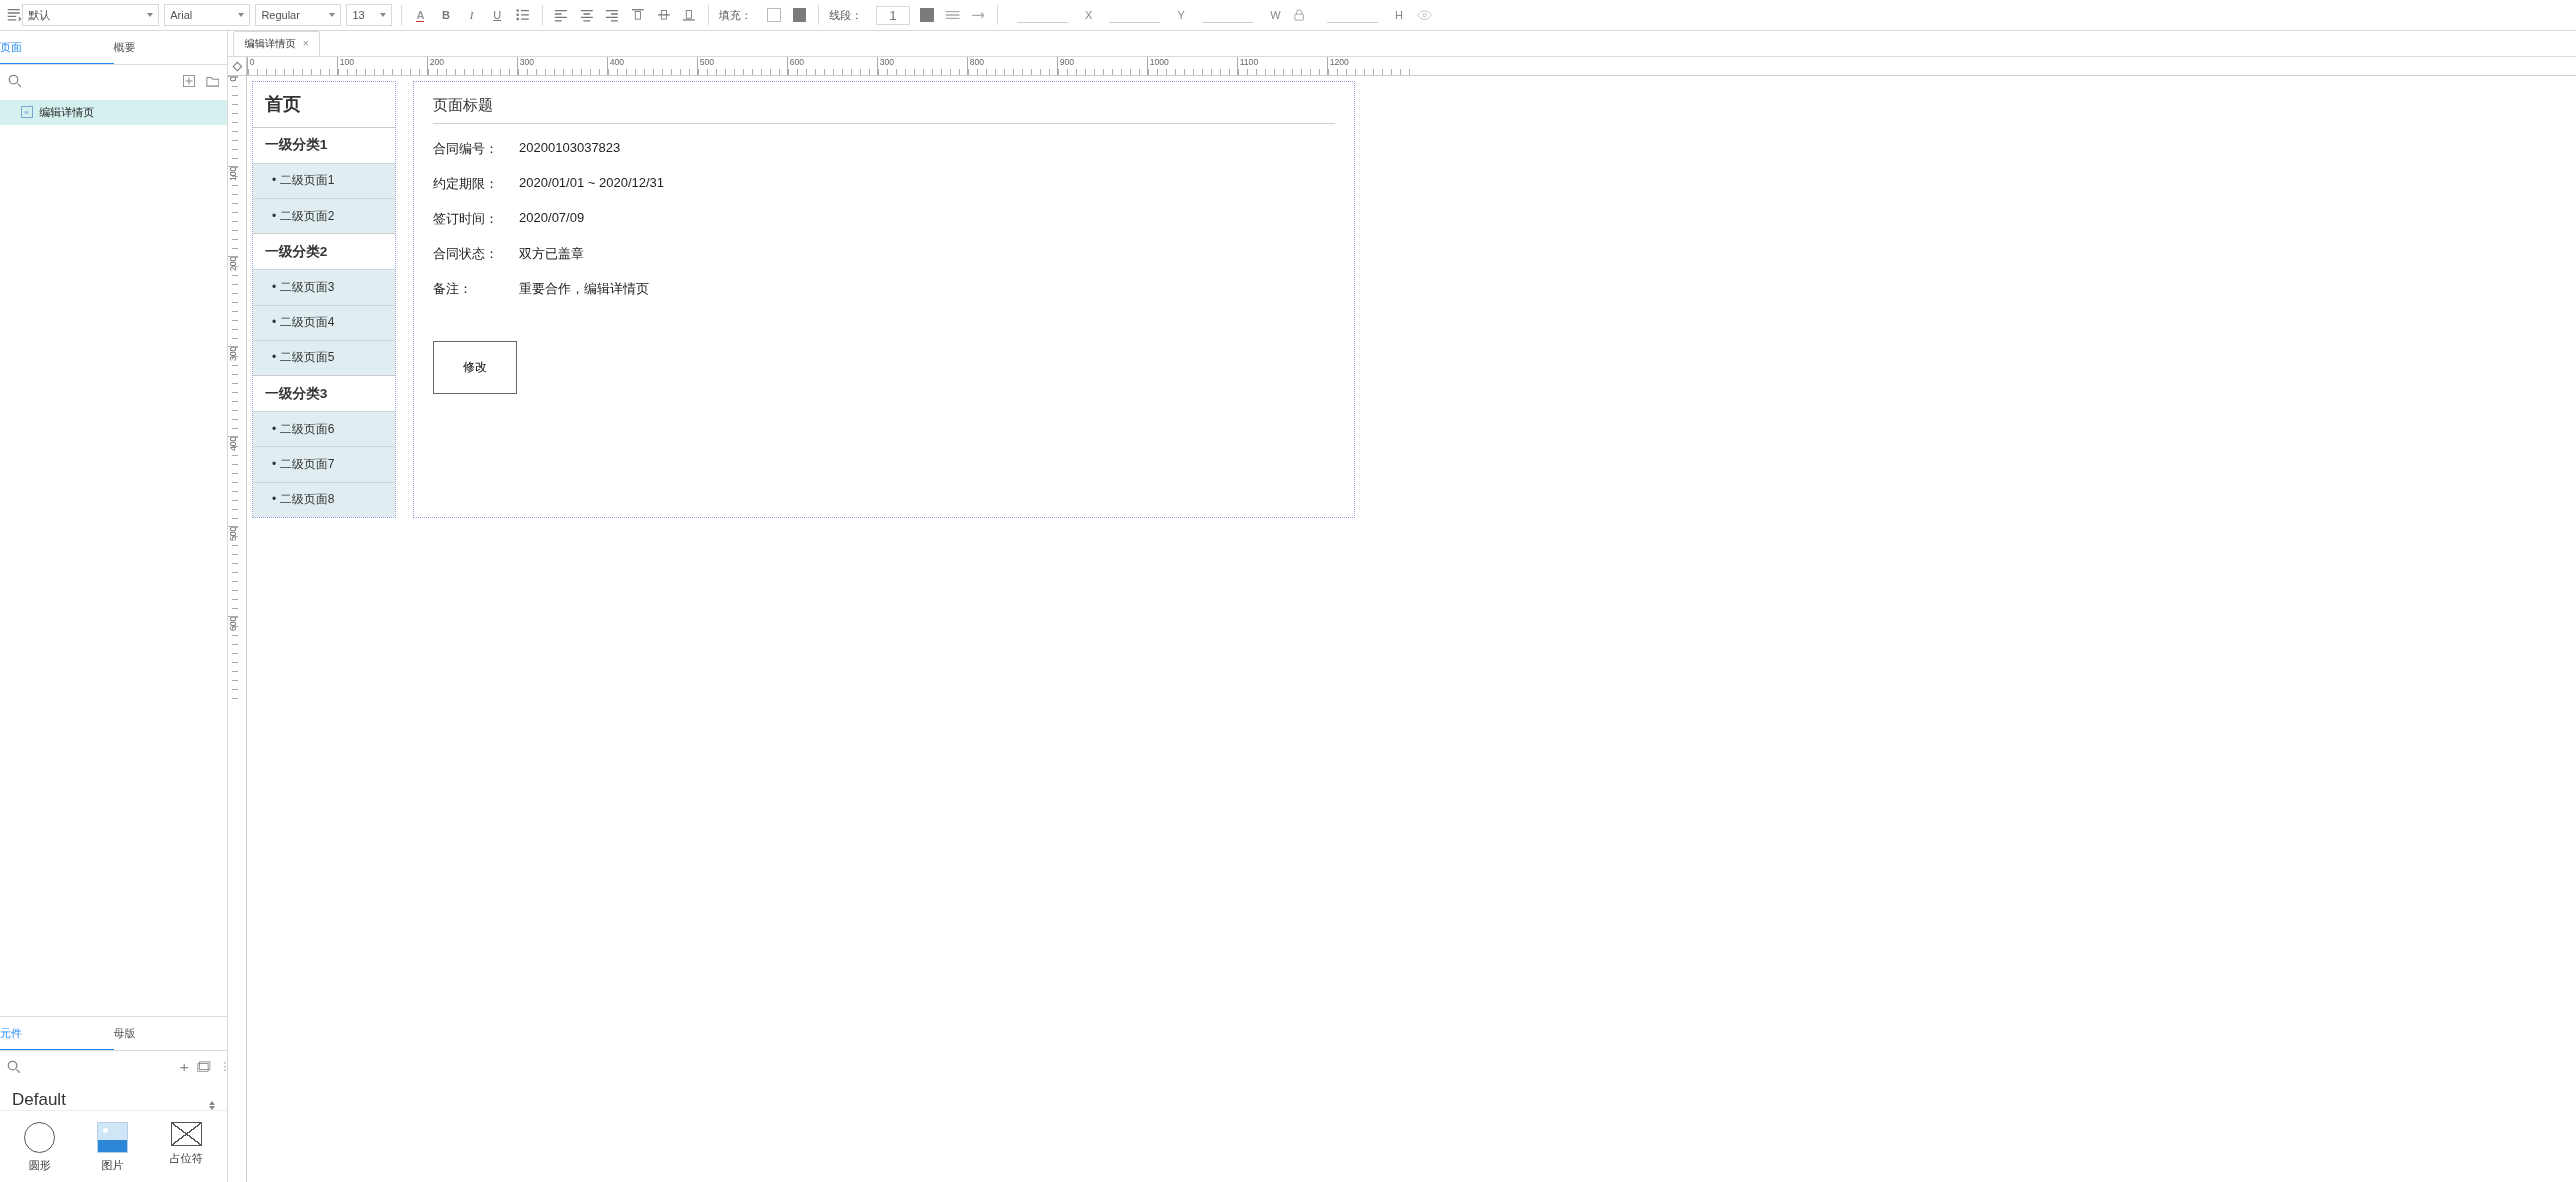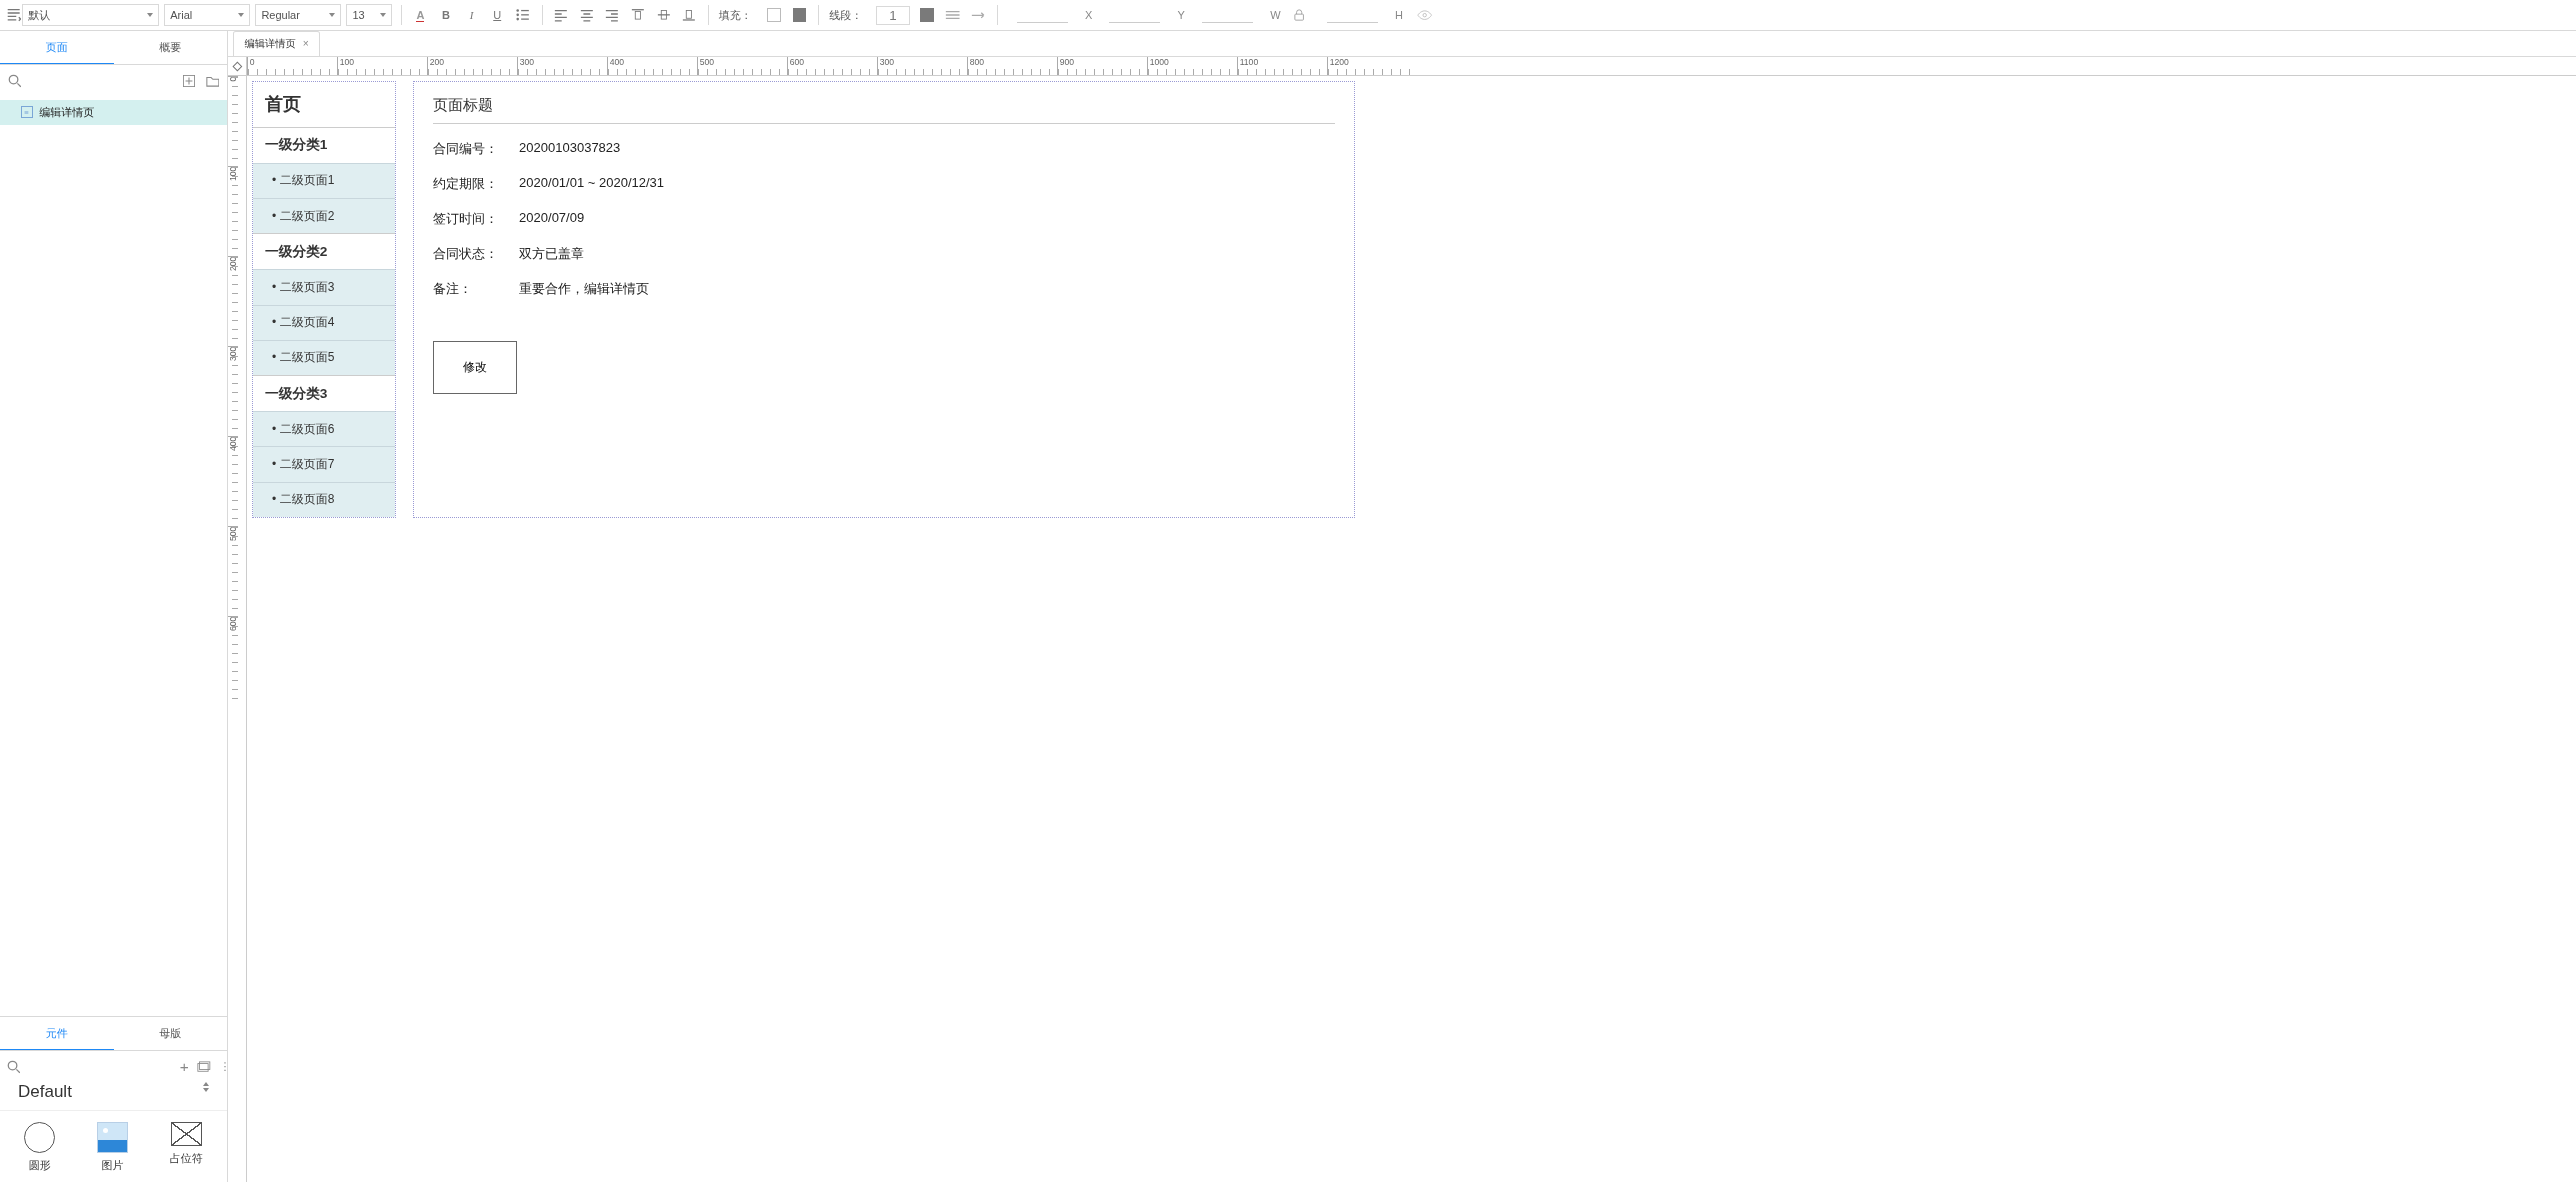--- a/index.html
+++ b/index.html
@@ -77,21 +77,21 @@
   
   .main-wrap { display: flex; height: calc(100% - 31px); }
 
   
   .left-col { width: 228px; border-right: 0.9px solid #d9d9d9; display: flex; flex-direction: column; }
   .tabs {
     display: flex;
     border-bottom: 0.9px solid #d9d9d9;
   }
   .tab {
-    flex: 1; text-align: center;
+    flex: 1; text-align: left;
     padding: 8.6px 0;
     color: #555;
     cursor: pointer;
   }
   .tab.active { color: #1e88f5; border-bottom: 1.7px solid #1e88f5; }
   .panel-tools {
     display: flex; align-items: center;
     height: 31px;
     padding: 0 6.8px;
     gap: 8.6px;
@@ -114,21 +114,21 @@
     width: 12px; height: 12px;
     border: 0.9px solid #7aa6d6;
     display:flex;align-items:center;justify-content:center;
     font-size: 7.7px;
     color:#7aa6d6;
   }
 
   
   .left-spacer { flex: 1; }
   .comp-panel { border-top: 0.9px solid #d9d9d9; }
-  .comp-header { height: 29px; display: flex; align-items: flex-start; padding: 0 18px; border-bottom: 0.9px solid #eee;}
+  .comp-header { height: 29px; display: flex; align-items: flex-end; padding: 0 12px; border-bottom: 0.9px solid #eee;}
   .comp-header .caret-vert {
     margin-left:auto;
     display:flex;flex-direction:column;gap:1.7px;
   }
   .comp-header .caret-vert span{
     width:0;height:0;border-left:3.4px solid transparent;border-right:3.4px solid transparent;border-bottom:4.3px solid #888;
   }
   .comp-header .caret-vert span:last-child{border-bottom:none;border-top:4.3px solid #888;}
   .comp-grid {
     display: flex;

